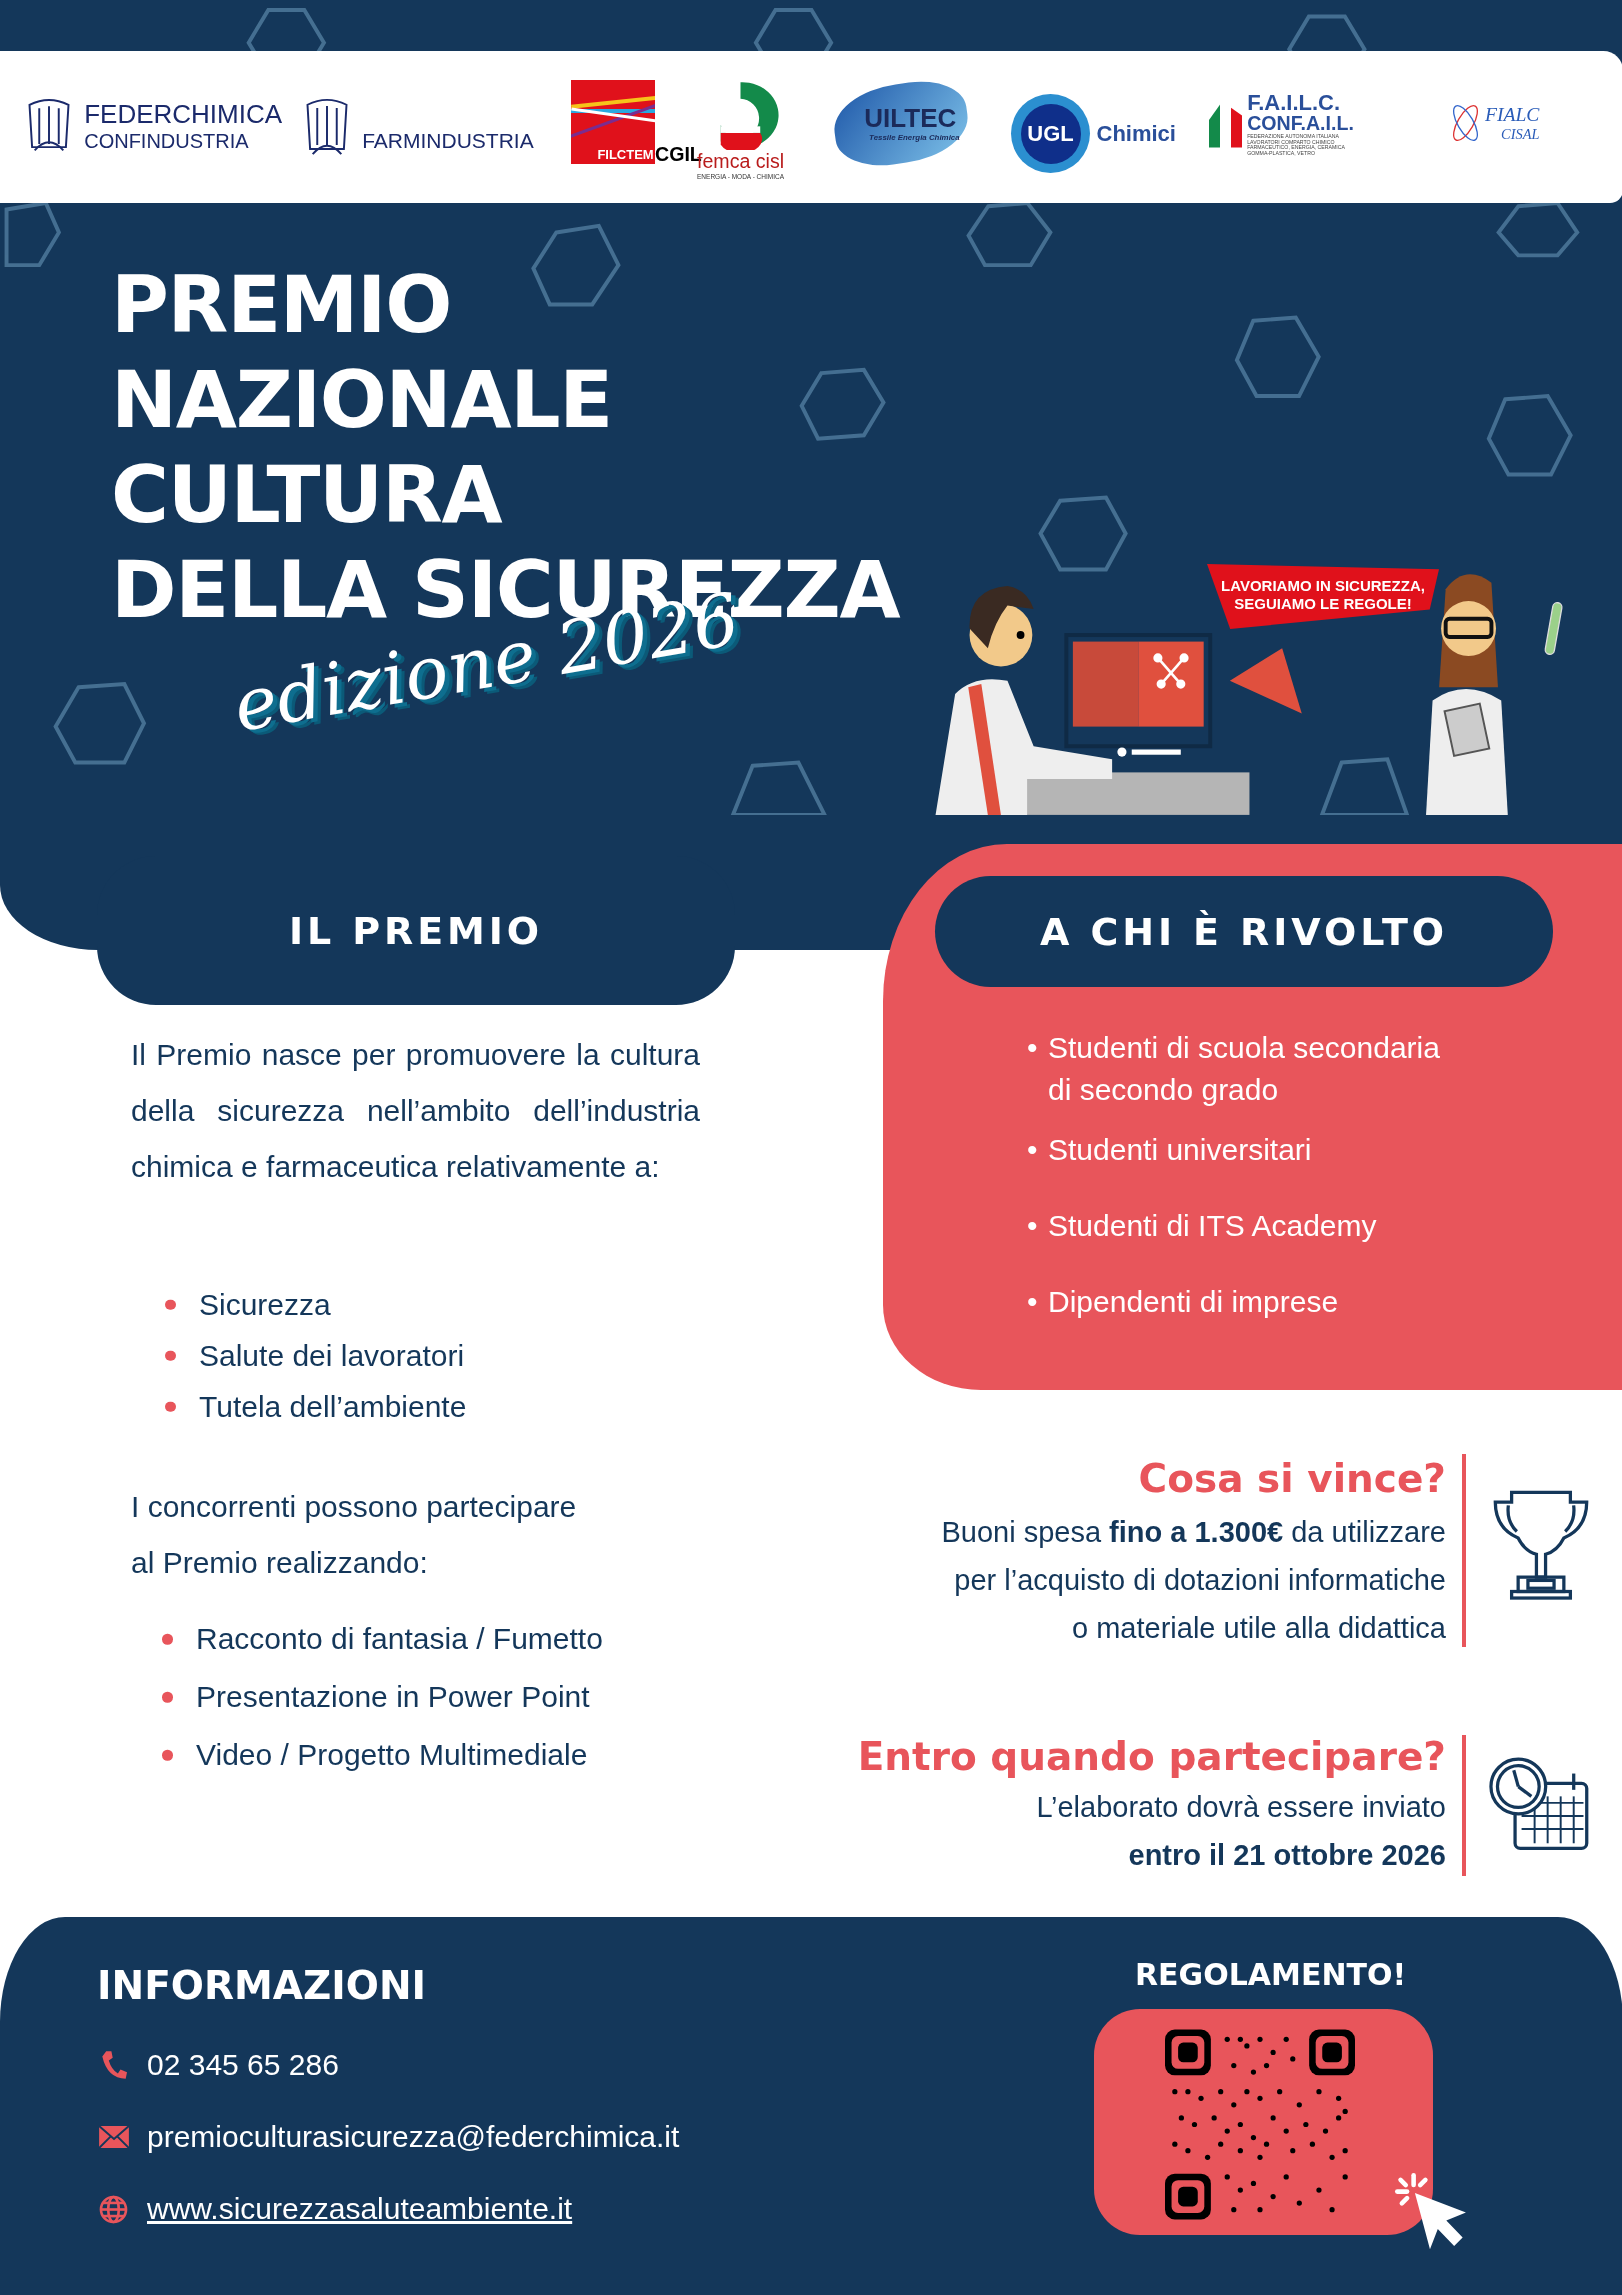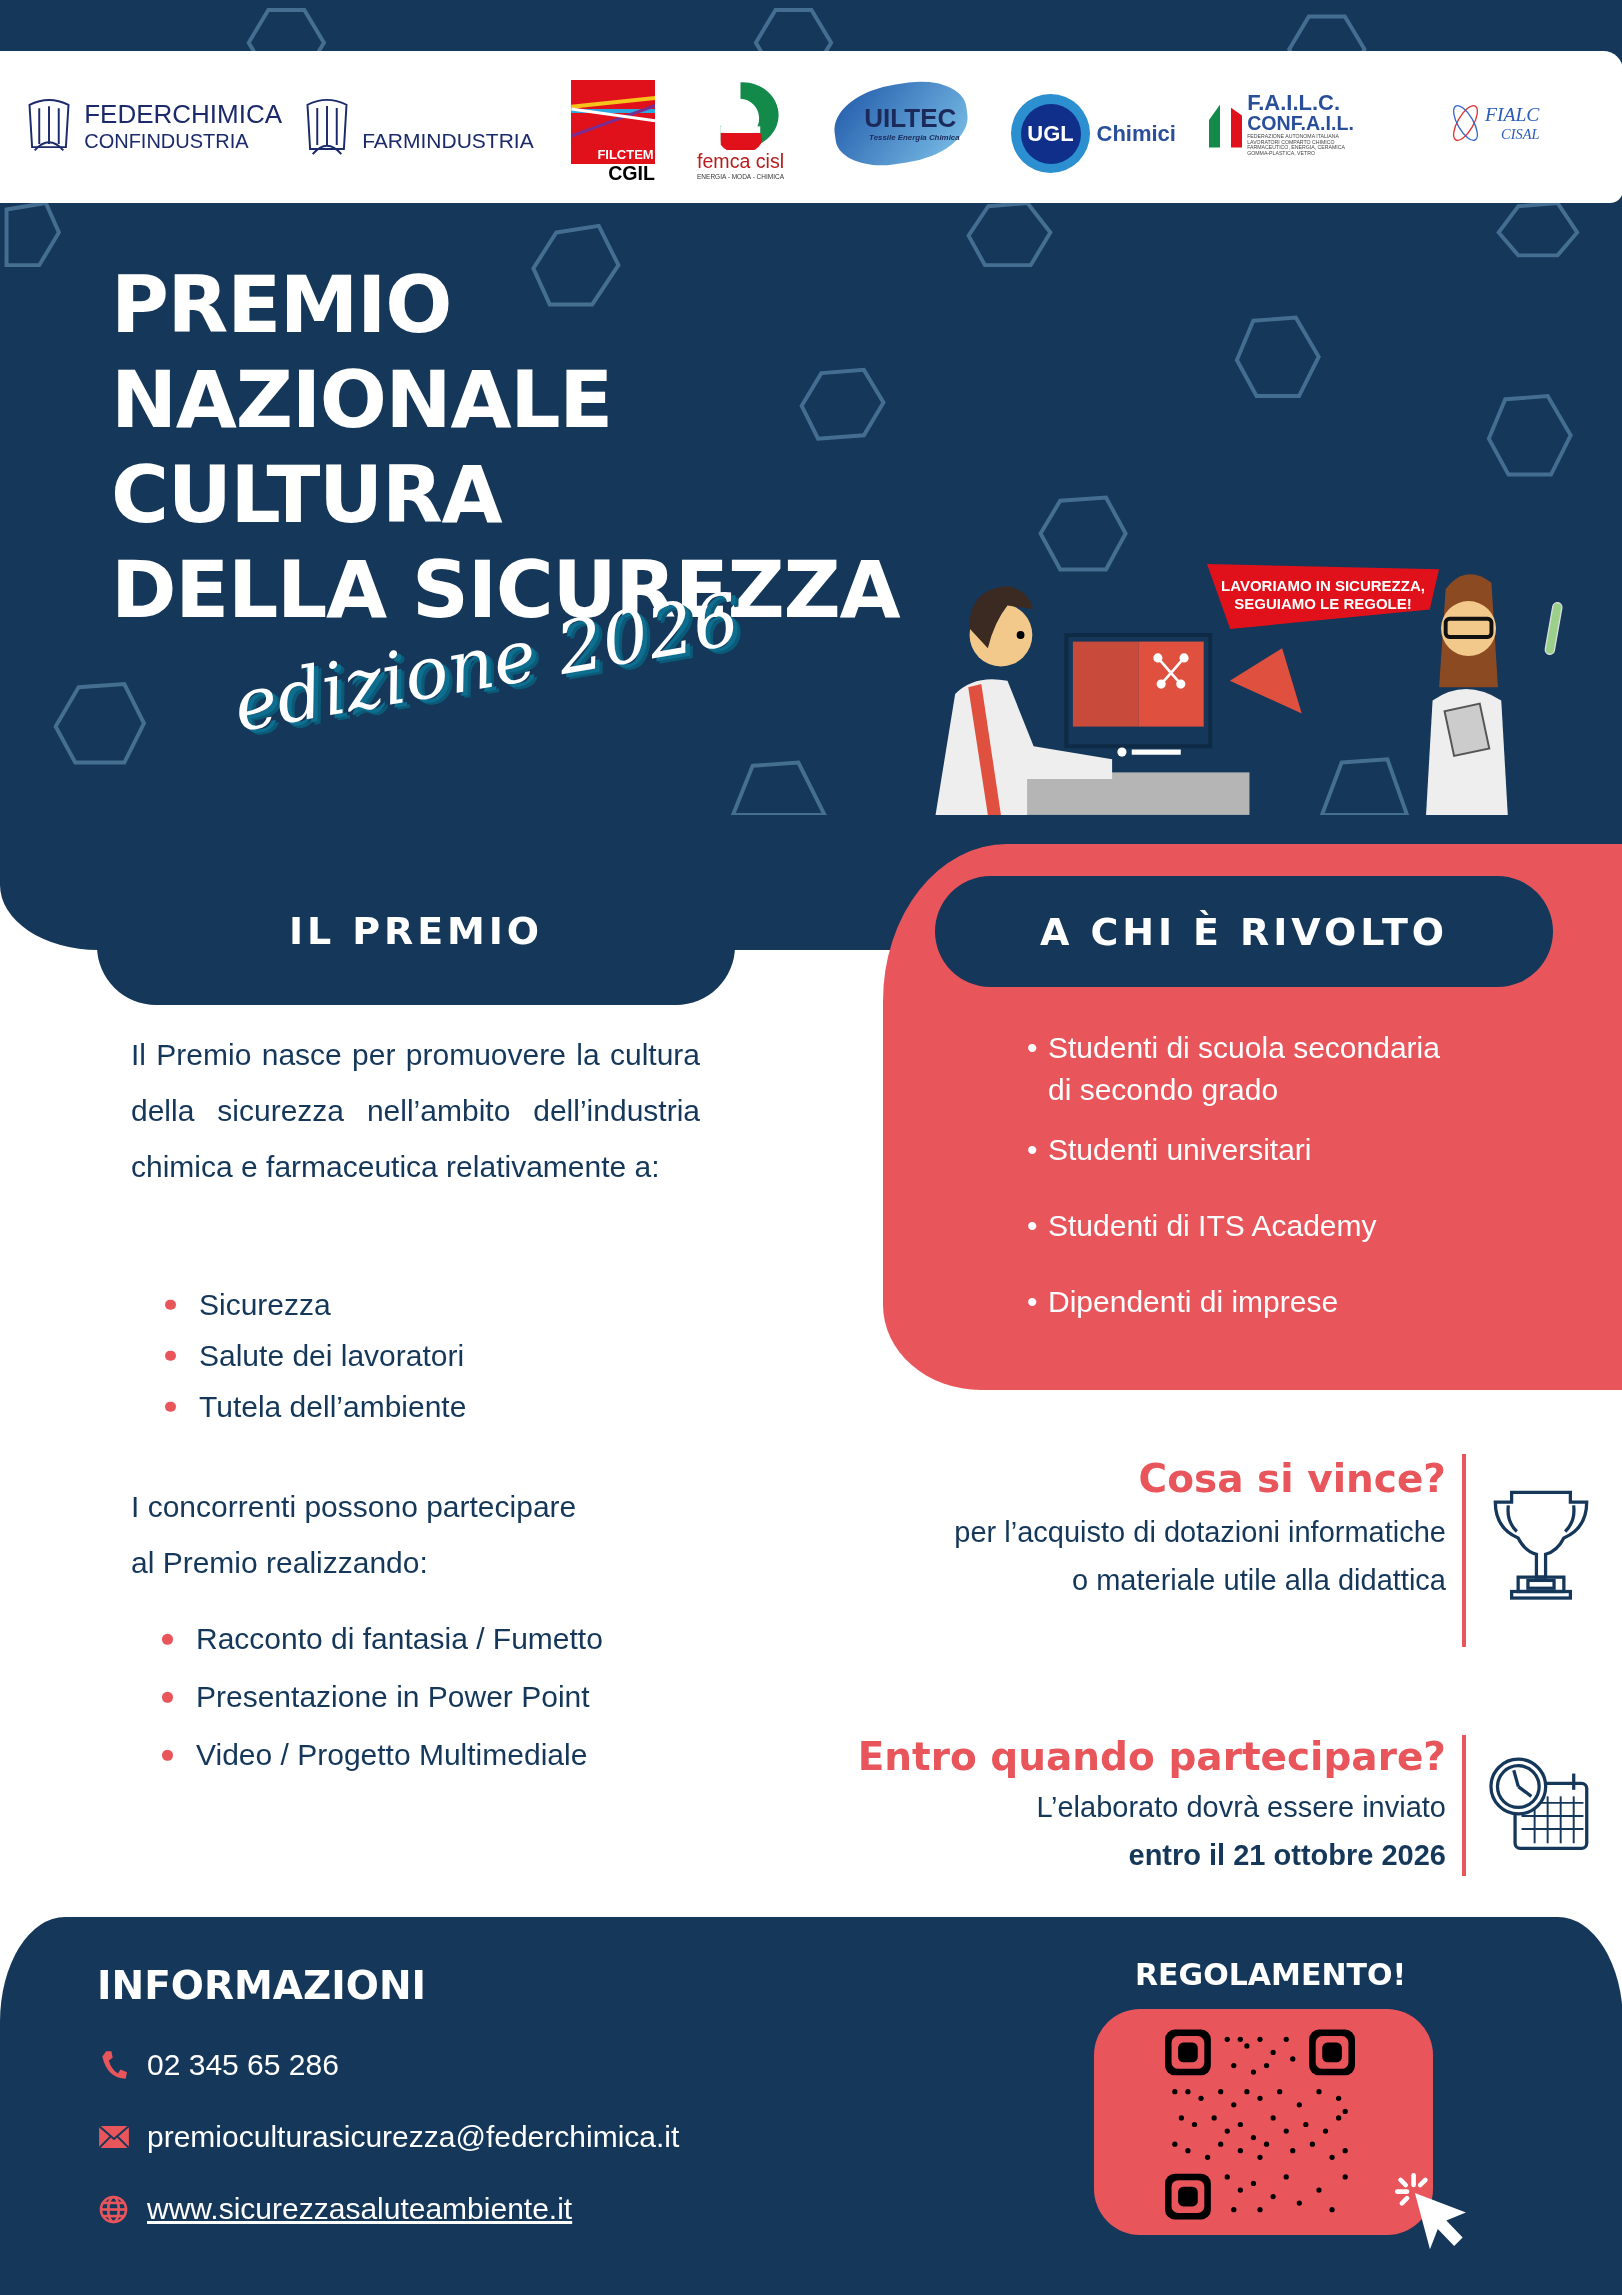--- a/index.html
+++ b/index.html
@@ -75,21 +75,21 @@
     <div class="logo" style="left:301px;top:47px;">
       <svg width="52" height="59" viewBox="0 0 80 90">
           <g fill="none" stroke="#1b2a6b" stroke-width="3">
             <path d="M10 10 Q40 -5 70 10 L66 78 L14 78 Z"></path>
             <path d="M25 15 V72 M40 12 V72 M55 15 V72"></path>
             <path d="M18 86 Q40 60 62 86"></path>
           </g>
         </svg>
       <div style="margin-left:9.2px;margin-top:26px;color:#1b2a6b;font-size:21px;">FARMINDUSTRIA</div>
     </div>
-    <div class="logo" style="left:571px;top:29.4px;flex-direction:column;align-items:flex-end;">
+    <div class="logo" style="left:571px;top:29.4px;flex-direction:row;align-items:flex-end;">
       <div style="width:84px;height:84px;background:#e0111b;position:relative;overflow:hidden;">
         <div style="position:absolute;left:0;top:19.6px;width:92px;height:3.9px;background:#f6c31a;transform:rotate(-6deg);"></div>
         <div style="position:absolute;left:0;top:29px;width:92px;height:3.9px;background:#2aa8e0;"></div>
         <div style="position:absolute;left:-6.5px;top:39px;width:98px;height:3.3px;background:#7b2c8f;transform:rotate(-20deg);"></div>
         <div style="position:absolute;left:0;top:34px;width:92px;height:2.6px;background:#fff;transform:rotate(8deg);"></div>
         <div style="position:absolute;right:1.3px;bottom:2.6px;color:#fff;font-weight:bold;font-size:13px;">FILCTEM</div>
       </div>
       <div style="font-weight:bold;font-size:19.6px;color:#000;line-height:19.6px;">CGIL</div>
     </div>
     <div class="logo" style="left:697px;top:27.5px;flex-direction:column;">
@@ -207,20 +207,23 @@
 <div class="pill" style="left:935px;top:876px;width:618px;height:111px;">A CHI È RIVOLTO</div>
 <ul class="white-bullets" style="position:absolute;left:1027px;top:1027px;">
   <li style="line-height:42px;"><span>Studenti di scuola secondaria</span><br><span>di secondo grado</span></li>
   <li style="margin-top:22px;">Studenti universitari</li>
   <li style="margin-top:42px;">Studenti di ITS Academy</li>
   <li style="margin-top:42px;">Dipendenti di imprese</li>
 </ul>
 
 <div style="position:absolute;left:851px;top:1449px;width:595px;">
   <div class="q-title" style="line-height:59px;">Cosa si vince?</div>
+  <div class="q-text">
+    <span>Buoni spesa </span><b>fino a 1.300€</b><span> da utilizzare</span>
+  </div>
   <div class="q-text">per l’acquisto di dotazioni informatiche</div>
   <div class="q-text">o materiale utile alla didattica</div>
 </div>
 <div class="vbar" style="left:1462px;top:1454px;height:193px;"></div>
 <svg style="position:absolute;left:1492px;top:1489px;" width="98" height="111" viewBox="0 0 150 170">
   <g fill="none" stroke="#14375a" stroke-width="5">
     <path d="M30 5 H120 V20 H145 Q145 60 110 75 Q100 95 82 100 V135 H68 V100 Q50 95 40 75 Q5 60 5 20 H30 Z"></path>
     <path d="M25 25 Q22 50 38 65 M125 25 Q128 50 112 65"></path>
     <rect x="40" y="135" width="70" height="22"></rect>
     <rect x="30" y="157" width="90" height="10"></rect>

